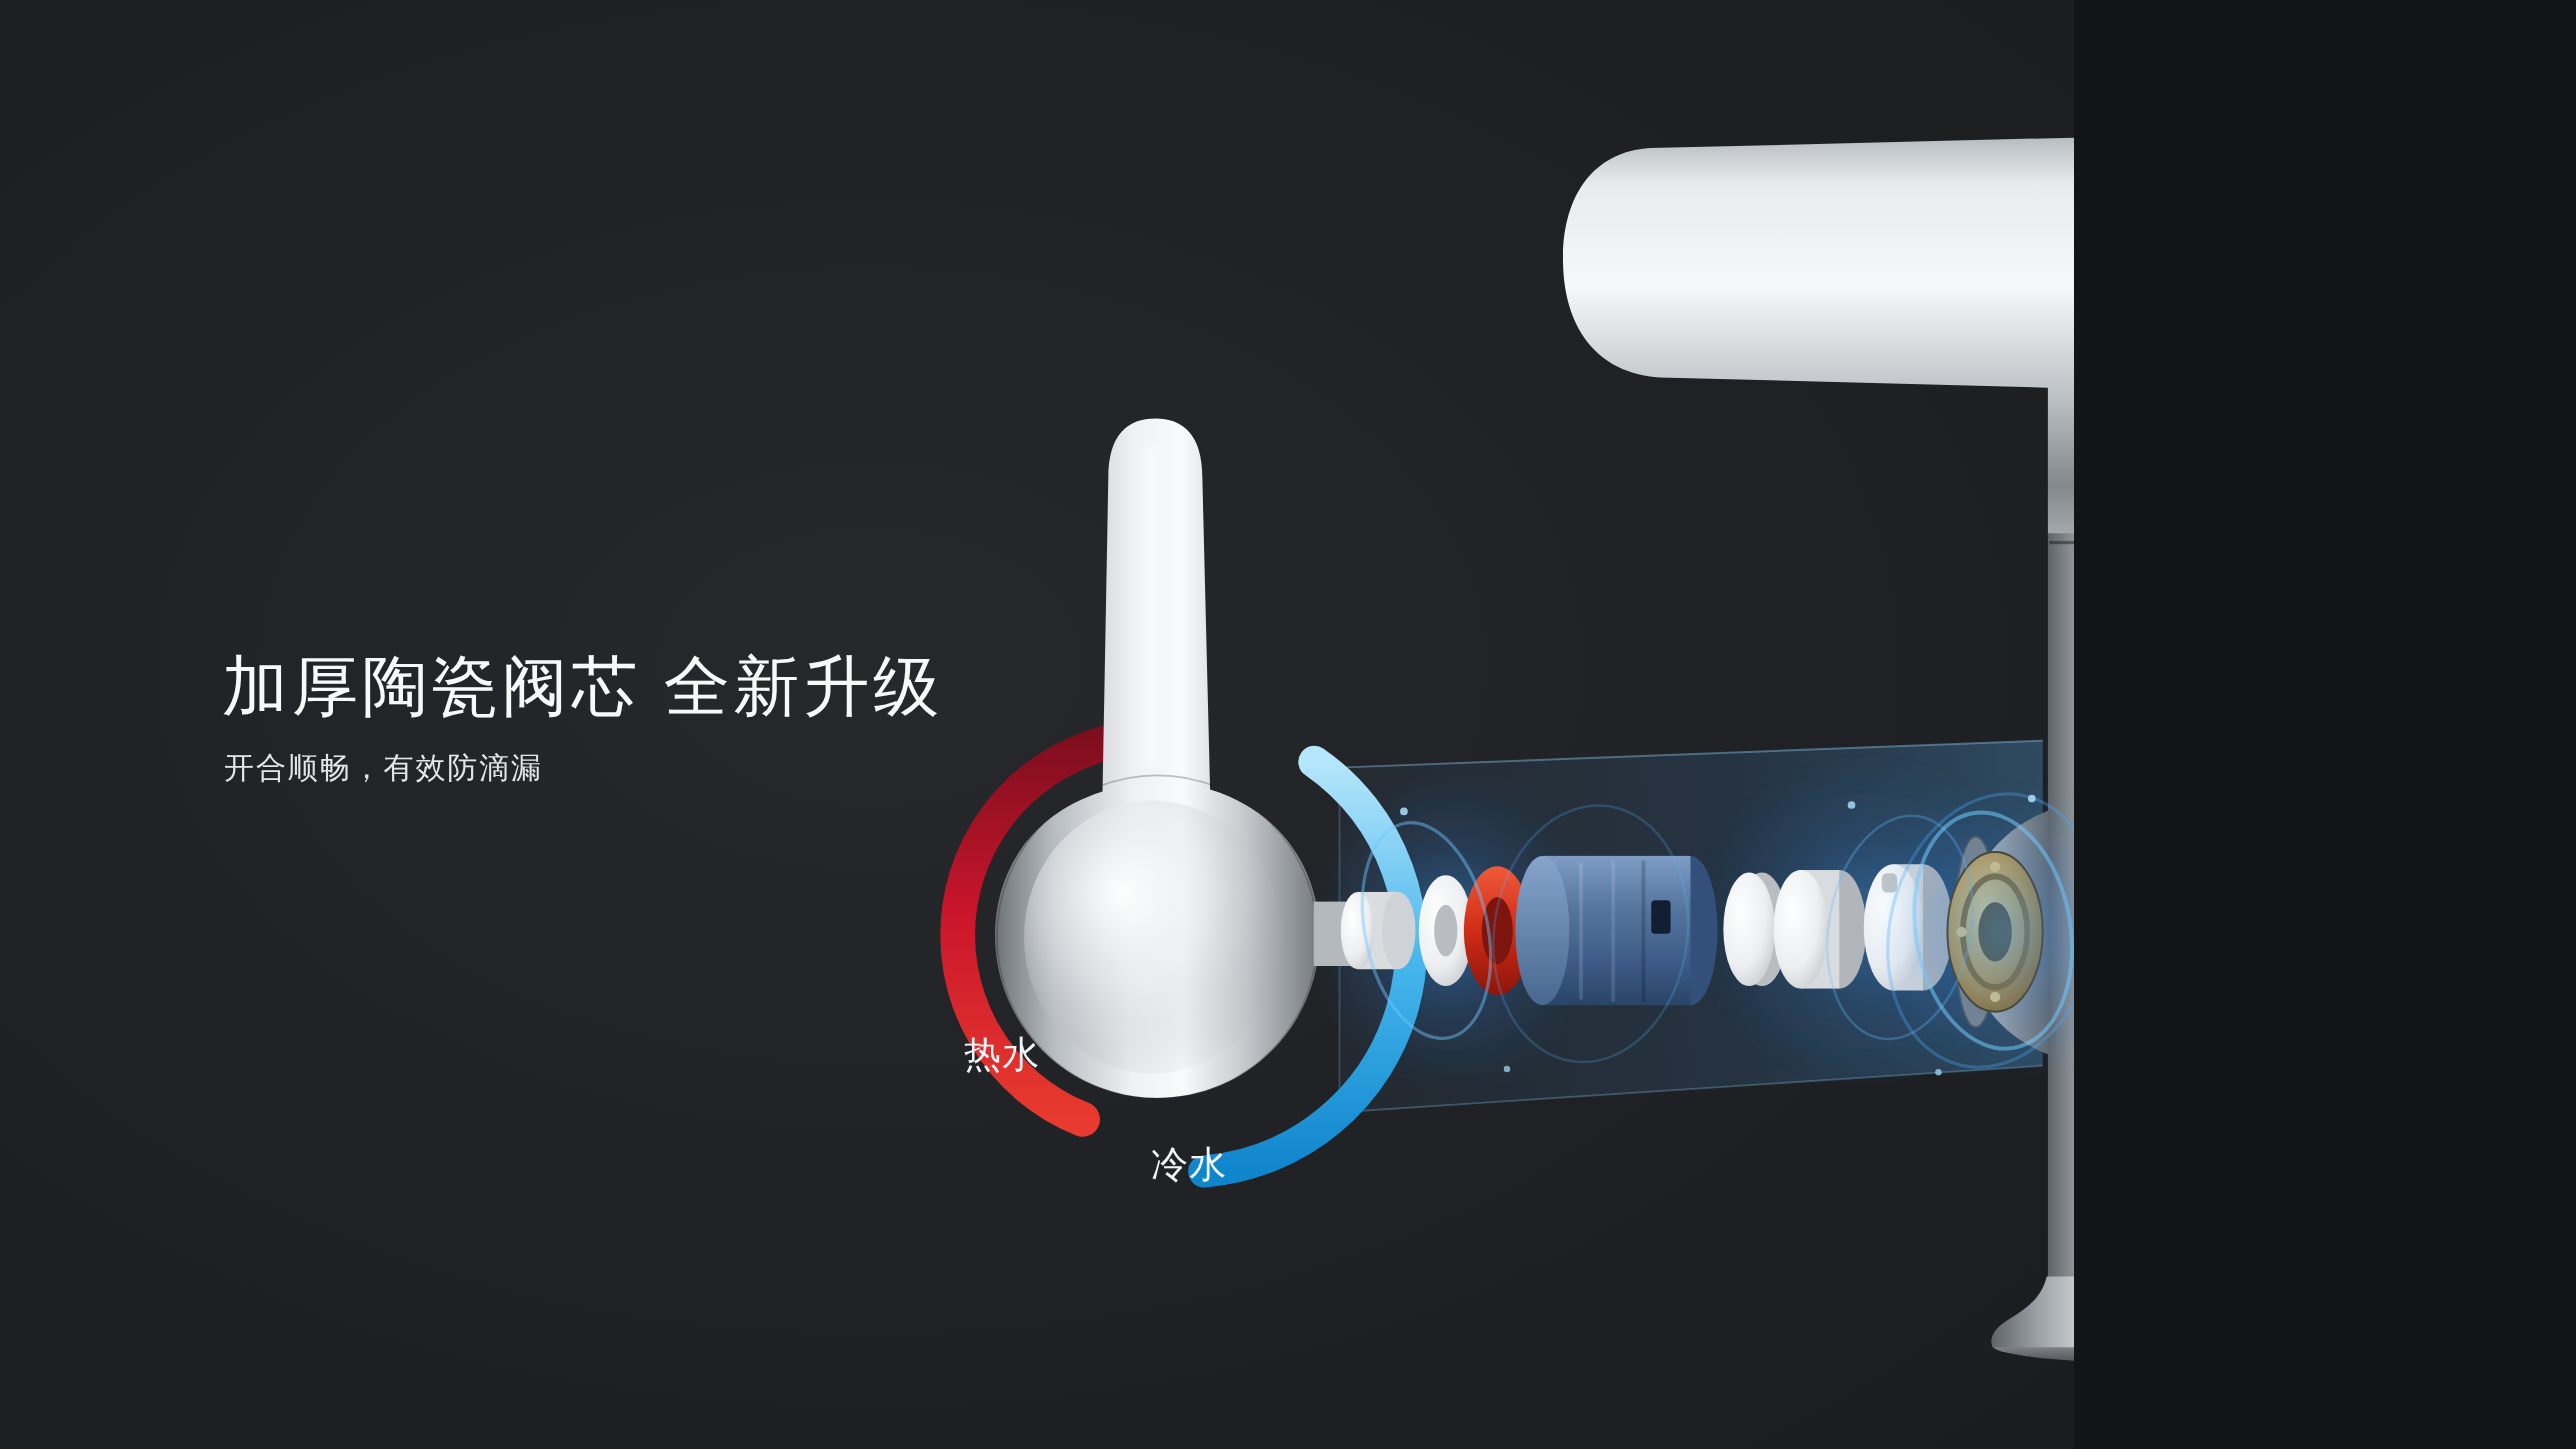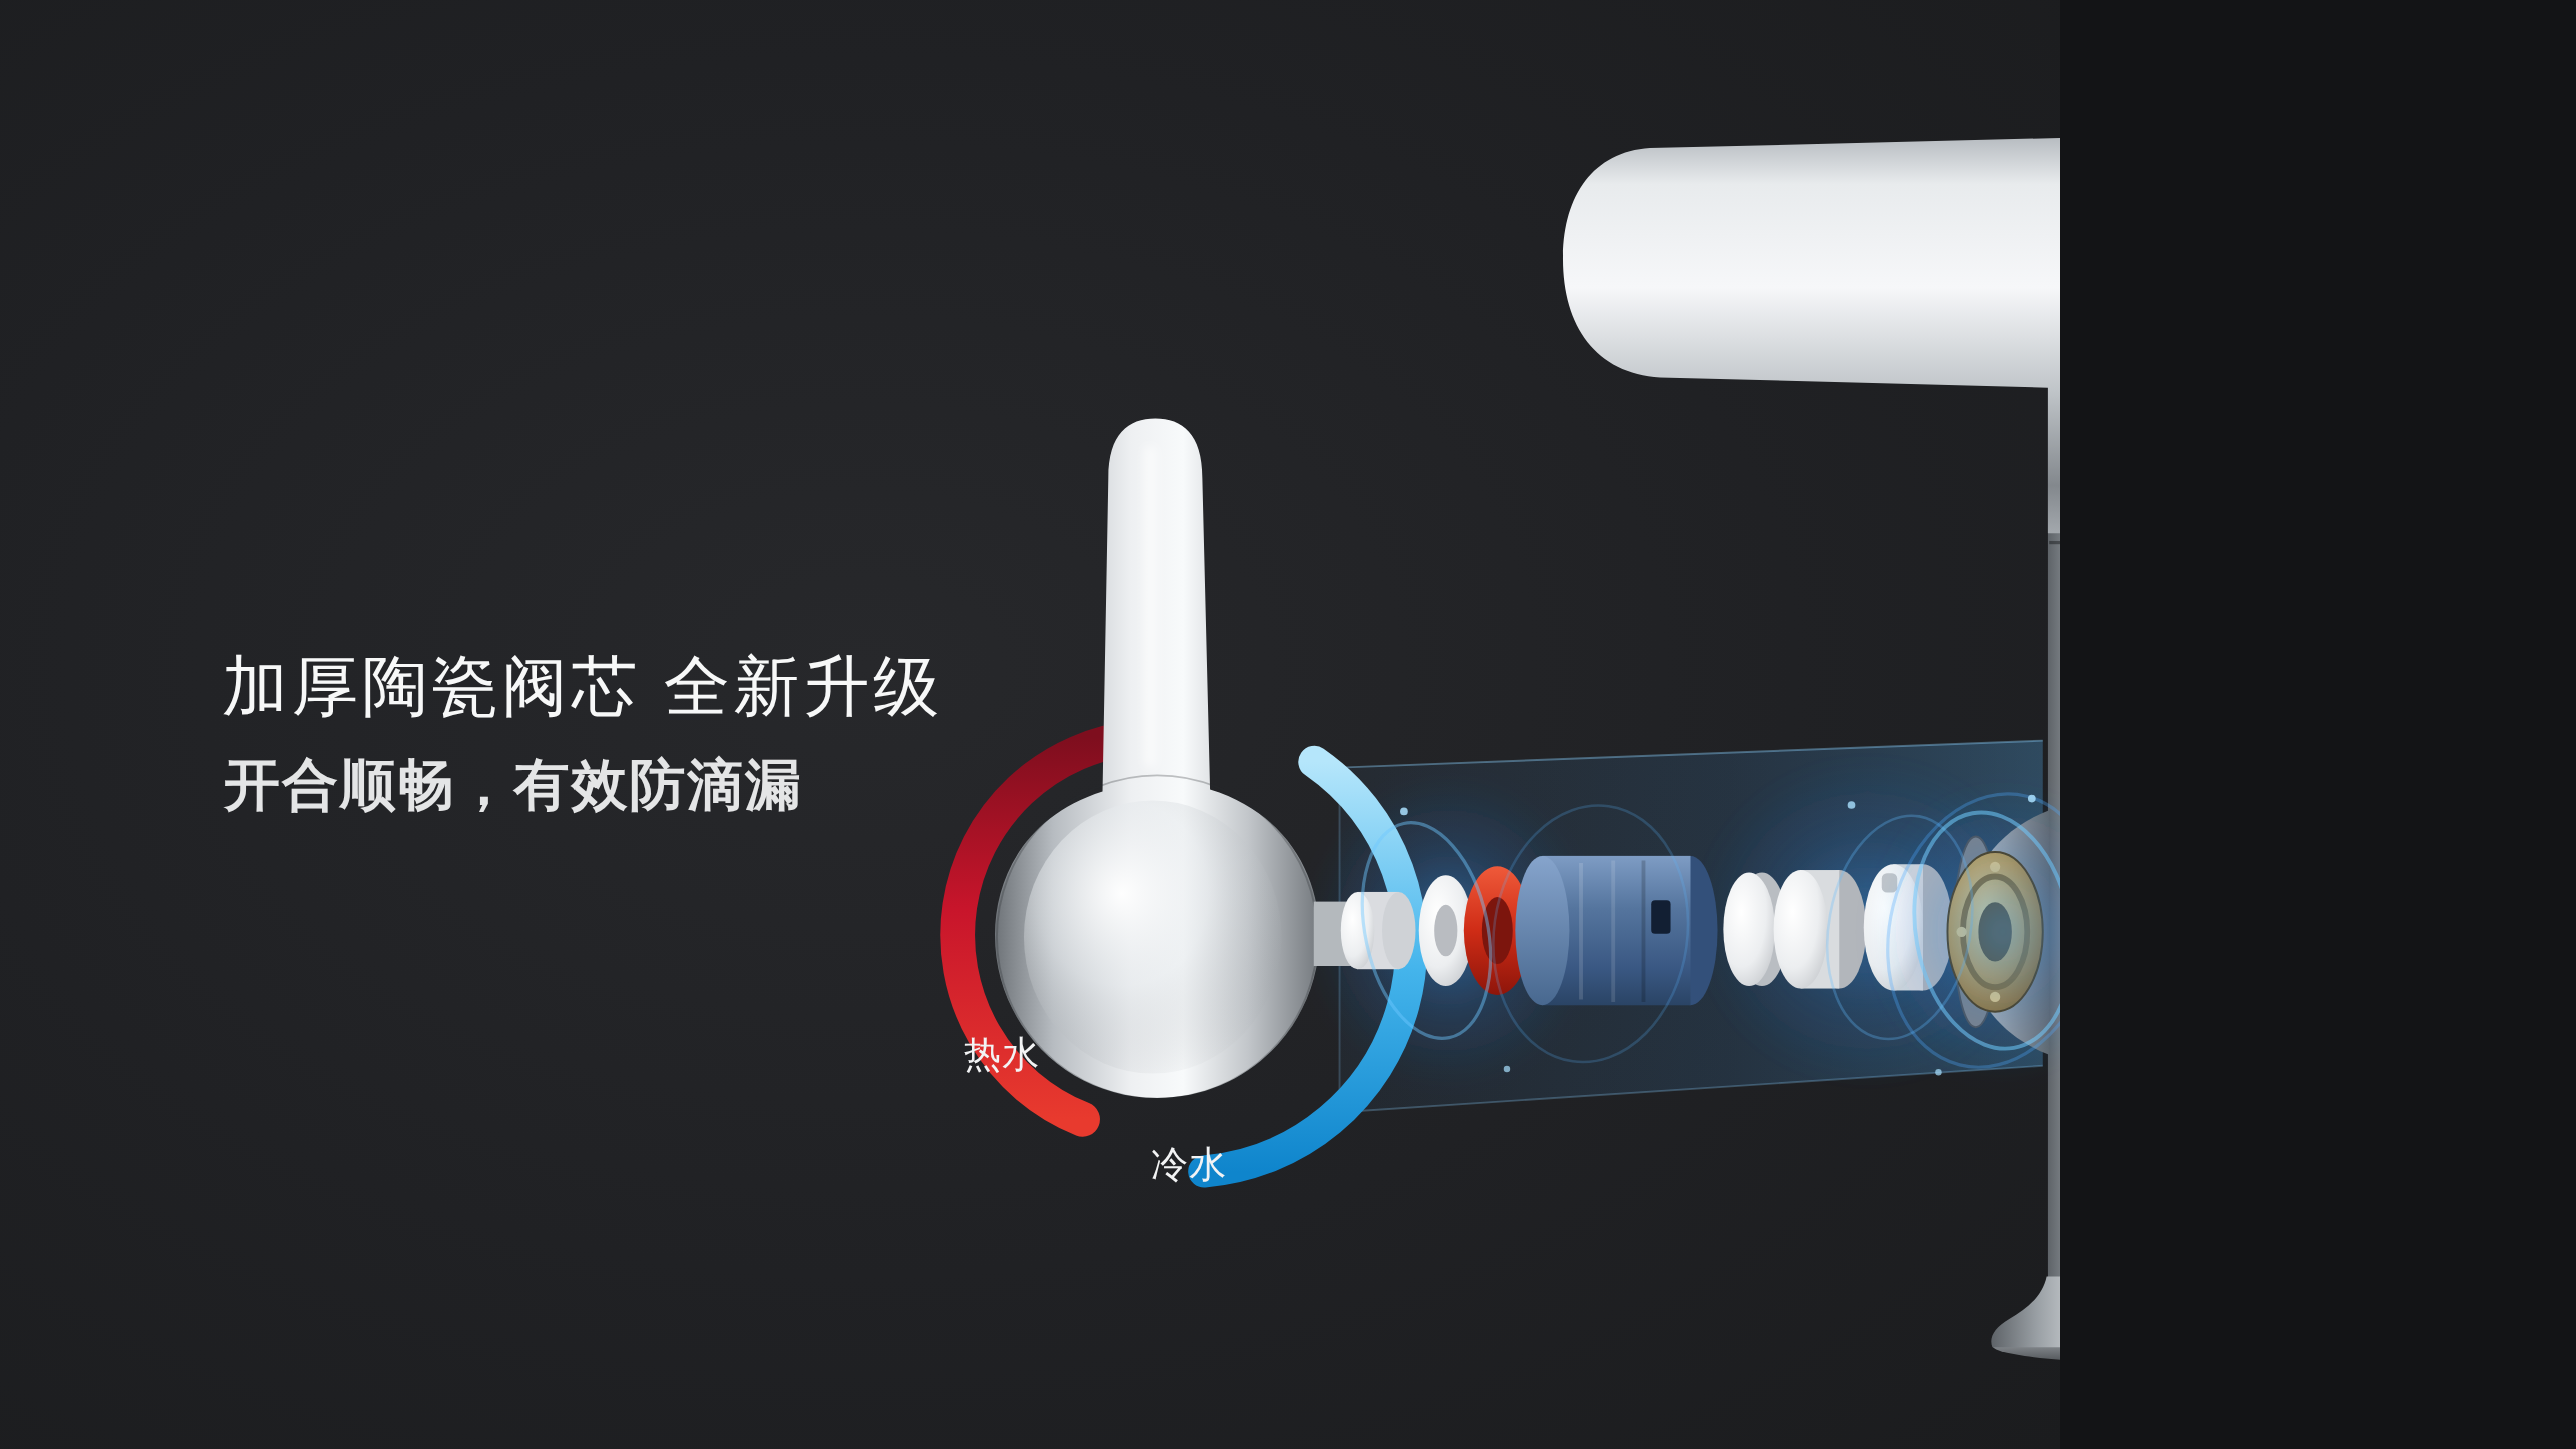--- a/index.html
+++ b/index.html
@@ -2,31 +2,32 @@
 <html style="font-size:10.3px"><head>
 <meta charset="utf-8">
 <style>
   html,body{margin:0;padding:0;background:#131416;}
   .canvas{
     position:relative;
     width:2060px;height:1449px;
     overflow:hidden;
     background:radial-gradient(ellipse at 42% 46%, #27282b 0%, #202124 55%, #1b1c1e 100%);
     font-family:"Liberation Sans","DejaVu Sans",sans-serif;
+    padding-left:14px;
   }
   .canvas svg{position:absolute;left:0;top:0;}
   .headline{
     position:absolute;left:222px;top:649px;
     font-size:66px;line-height:1.15;letter-spacing:3.9px;
     color:#f7f8f8;font-weight:500;white-space:nowrap;
   }
   .subheadline{
     position:absolute;left:224px;top:748px;
-    font-size:56px;letter-spacing:1.9px;
-    color:#e4e5e6;font-weight:700;white-space:nowrap;
+    font-size:30px;letter-spacing:1.9px;
+    color:#e4e5e6;font-weight:400;white-space:nowrap;
   }
   .part-label{
     position:absolute;
     font-size:37px;letter-spacing:1.3px;
     color:#f2f3f4;white-space:nowrap;
   }
   .part-label.hot{left:964px;top:1030px;}
   .part-label.cold{left:1151px;top:1140px;}
 </style>
 </head>

